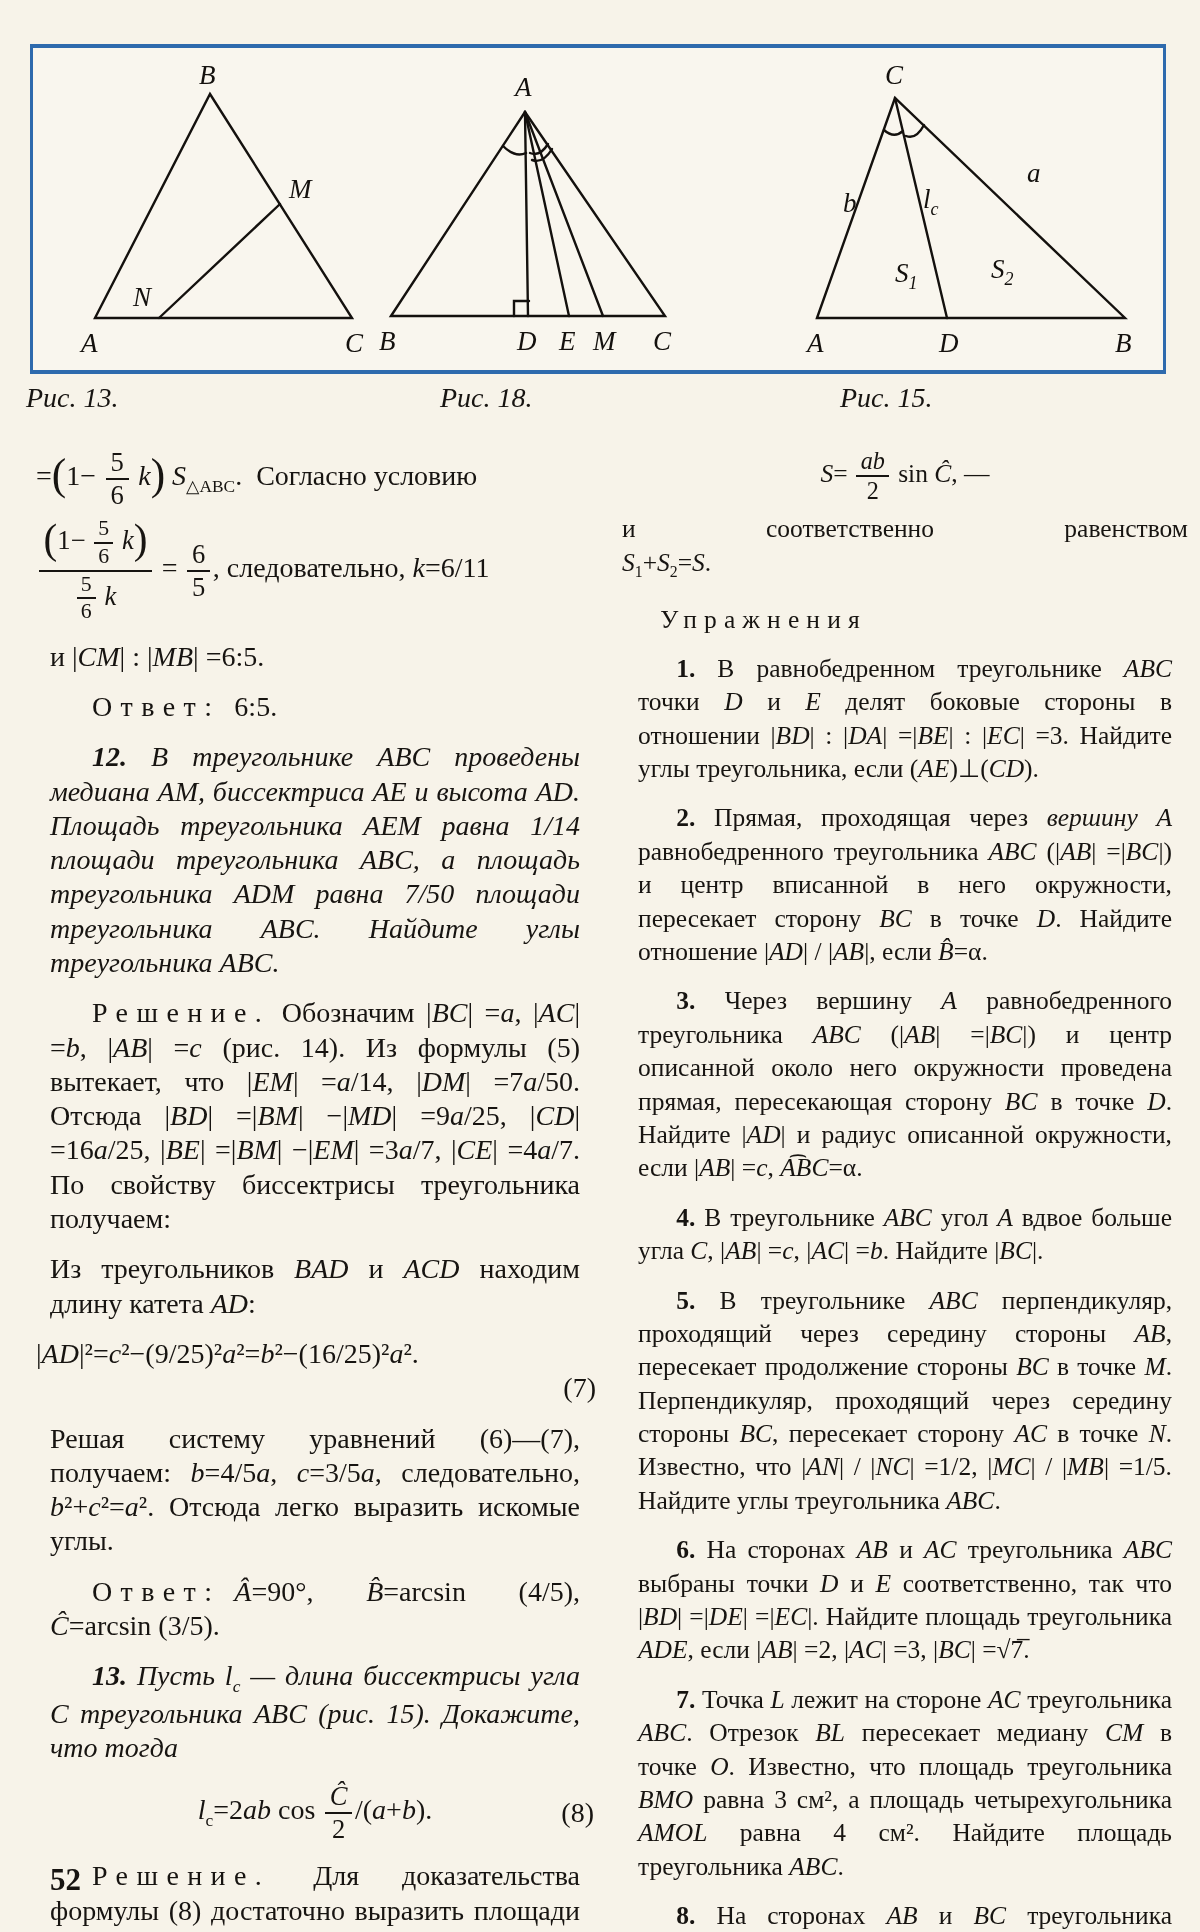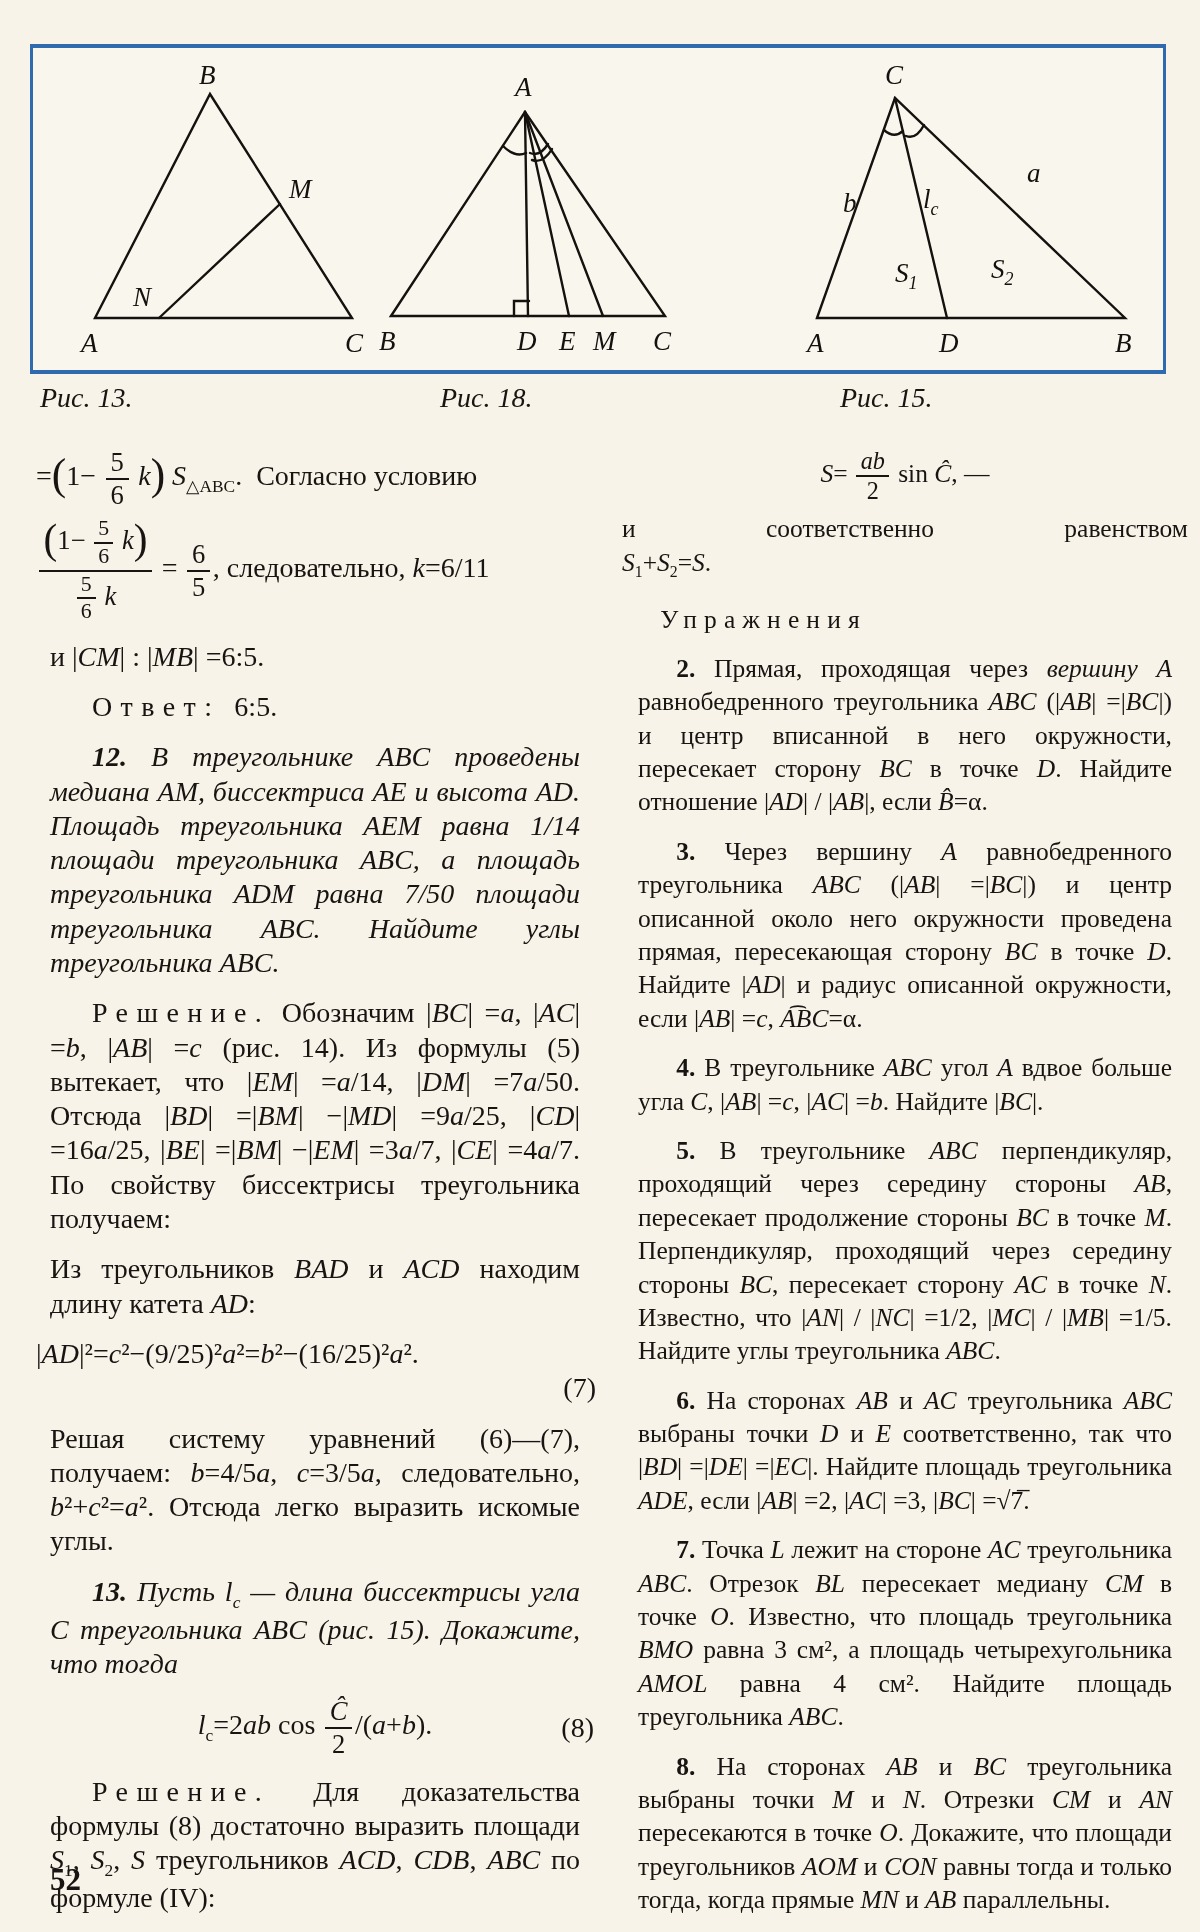--- a/index.html
+++ b/index.html
@@ -9,21 +9,21 @@
   .figbox{position:absolute;left:30px;top:44px;width:1130px;height:322px;
           border:4px solid #2e6aad;border-left-width:3px;border-right-width:3px;
           background:#f9f6ee;}
   .figbox svg{position:absolute;}
   svg text{font-family:"Liberation Serif",serif;font-style:italic;font-size:27px;fill:#14110e;}
   svg .ssub{font-size:18px;}
   svg path,svg line,svg polyline{stroke:#14110e;stroke-width:2.4;fill:none;stroke-linecap:round;}
   
   .caps{position:absolute;left:0;top:382px;width:1200px;height:44px;}
   .cap{position:absolute;font-style:italic;font-size:28px;}
-  .cap13{left:40px;} .cap14{left:440px;} .cap15{left:840px;}
+  .cap13{left:26px;} .cap14{left:440px;} .cap15{left:840px;}
   
   .cols{position:absolute;left:34px;top:442px;width:1154px;display:flex;gap:26px;}
   .col{text-align:justify;}
   .colL{width:562px;font-size:28px;line-height:1.225;}
   .colR{width:566px;font-size:25.5px;line-height:1.31;}
   .para{margin:16px;text-indent:1.5em;}
   .noind{text-indent:0;}
   .ital{font-style:italic;}
   .pnum{font-weight:bold;}
   .sp{letter-spacing:.3em;}
@@ -125,20 +125,21 @@
             <span class="fn">6</span>
             <span class="fd">5</span>
           </span>, следовательно, <i>k</i>=6/11</div>
         <p class="para noind">и |<i>CM</i>| : |<i>MB</i>| =6:5.</p>
         <div class="para"><span class="sp">Ответ:</span> 6:5.</div>
         <p class="para ital"><b class="pnum">12.</b> В треугольнике ABC проведены медиана AM, биссектриса AE и высота AD. Площадь треугольника AEM равна 1/14 площади треугольника ABC, а площадь треугольника ADM равна 7/50 площади треугольника ABC. Найдите углы треугольника ABC.</p>
         <p class="para"><span class="sp">Решение.</span> Обозначим |<i>BC</i>| =<i>a</i>, |<i>AC</i>| =<i>b</i>, |<i>AB</i>| =<i>c</i> (рис. 14). Из формулы (5) вытекает, что |<i>EM</i>| =<i>a</i>/14, |<i>DM</i>| =7<i>a</i>/50. Отсюда |<i>BD</i>| =|<i>BM</i>| −|<i>MD</i>| =9<i>a</i>/25, |<i>CD</i>| =16<i>a</i>/25, |<i>BE</i>| =|<i>BM</i>| −|<i>EM</i>| =3<i>a</i>/7, |<i>CE</i>| =4<i>a</i>/7. По свойству биссектрисы треугольника получаем:</p>
         <p class="para noind">Из треугольников <i>BAD</i> и <i>ACD</i> находим длину катета <i>AD</i>:</p>
         <div class="disp dleft">|<i>AD</i>|²=<i>c</i>²−(9/25)²<i>a</i>²=<i>b</i>²−(16/25)²<i>a</i>².<span class="eqb">(7)</span></div>
         <p class="para noind">Решая систему уравнений (6)—(7), получаем: <i>b</i>=4/5<i>a</i>, <i>c</i>=3/5<i>a</i>, следовательно, <i>b</i>²+<i>c</i>²=<i>a</i>². Отсюда легко выразить искомые углы.</p>
+        <div class="para"><span class="sp">Ответ:</span> <i>Â</i>=90°, <i>B̂</i>=arcsin (4/5), <i>Ĉ</i>=arcsin (3/5).</div>
         <p class="para ital"><b class="pnum">13.</b> Пусть l<sub>c</sub> — длина биссектрисы угла C треугольника ABC (рис. 15). Докажите, что тогда</p>
         <div class="disp"><i>l</i><sub>c</sub>=2<i>ab</i> cos <span class="frac">
             <span class="fn"><i>Ĉ</i></span>
             <span class="fd">2</span>
           </span>/(<i>a</i>+<i>b</i>).<span class="eqn">(8)</span></div>
         <p class="para"><span class="sp">Решение.</span> Для доказательства формулы (8) достаточно выразить площади <i>S</i><sub>1</sub>, <i>S</i><sub>2</sub>, <i>S</i> треугольников <i>ACD</i>, <i>CDB</i>, <i>ABC</i> по формуле (IV):</p>
         <div class="disp"><i>S</i><sub>1</sub>= <span class="frac">
             <span class="fn"><i>bl</i><sub>c</sub></span>
             <span class="fd">2</span>
           </span> sin <span class="frac">
@@ -155,20 +156,21 @@
     <div class="col colR">
         <div class="disp"><i>S</i>= <span class="frac">
             <span class="fn"><i>ab</i></span>
             <span class="fd">2</span>
           </span> sin <i>Ĉ</i>, —</div>
         <div class="lines">
           <span class="ln spread">и соответственно равенством</span>
           <span class="ln "><i>S</i><sub>1</sub>+<i>S</i><sub>2</sub>=<i>S</i>.</span>
         </div>
         <div class="head">Упражнения</div>
+        <p class="para"><b class="pnum">1.</b> В равнобедренном треугольнике <i>ABC</i> точки <i>D</i> и <i>E</i> делят боковые стороны в отношении |<i>BD</i>| : |<i>DA</i>| =|<i>BE</i>| : |<i>EC</i>| =3. Найдите углы треугольника, если (<i>AE</i>)⊥(<i>CD</i>).</p>
         <p class="para"><b class="pnum">2.</b> Прямая, проходящая через <i>вершину A</i> равнобедренного треугольника <i>ABC</i> (|<i>AB</i>| =|<i>BC</i>|) и центр вписанной в него окружности, пересекает сторону <i>BC</i> в точке <i>D</i>. Найдите отношение |<i>AD</i>| / |<i>AB</i>|, если <i>B̂</i>=α.</p>
         <p class="para"><b class="pnum">3.</b> Через вершину <i>A</i> равнобедренного треугольника <i>ABC</i> (|<i>AB</i>| =|<i>BC</i>|) и центр описанной около него окружности проведена прямая, пересекающая сторону <i>BC</i> в точке <i>D</i>. Найдите |<i>AD</i>| и радиус описанной окружности, если |<i>AB</i>| =<i>c</i>, <i>A͡BC</i>=α.</p>
         <p class="para"><b class="pnum">4.</b> В треугольнике <i>ABC</i> угол <i>A</i> вдвое больше угла <i>C</i>, |<i>AB</i>| =<i>c</i>, |<i>AC</i>| =<i>b</i>. Найдите |<i>BC</i>|.</p>
         <p class="para"><b class="pnum">5.</b> В треугольнике <i>ABC</i> перпендикуляр, проходящий через середину стороны <i>AB</i>, пересекает продолжение стороны <i>BC</i> в точке <i>M</i>. Перпендикуляр, проходящий через середину стороны <i>BC</i>, пересекает сторону <i>AC</i> в точке <i>N</i>. Известно, что |<i>AN</i>| / |<i>NC</i>| =1/2, |<i>MC</i>| / |<i>MB</i>| =1/5. Найдите углы треугольника <i>ABC</i>.</p>
         <p class="para"><b class="pnum">6.</b> На сторонах <i>AB</i> и <i>AC</i> треугольника <i>ABC</i> выбраны точки <i>D</i> и <i>E</i> соответственно, так что |<i>BD</i>| =|<i>DE</i>| =|<i>EC</i>|. Найдите площадь треугольника <i>ADE</i>, если |<i>AB</i>| =2, |<i>AC</i>| =3, |<i>BC</i>| =√7̅.</p>
         <p class="para"><b class="pnum">7.</b> Точка <i>L</i> лежит на стороне <i>AC</i> треугольника <i>ABC</i>. Отрезок <i>BL</i> пересекает медиану <i>CM</i> в точке <i>O</i>. Известно, что площадь треугольника <i>BMO</i> равна 3 см², а площадь четырехугольника <i>AMOL</i> равна 4 см². Найдите площадь треугольника <i>ABC</i>.</p>
         <p class="para"><b class="pnum">8.</b> На сторонах <i>AB</i> и <i>BC</i> треугольника выбраны точки <i>M</i> и <i>N</i>. Отрезки <i>CM</i> и <i>AN</i> пересекаются в точке <i>O</i>. Докажите, что площади треугольников <i>AOM</i> и <i>CON</i> равны тогда и только тогда, когда прямые <i>MN</i> и <i>AB</i> параллельны.</p>
         <p class="para"><b class="pnum">9.</b> На боковых сторонах <i>AB</i> и <i>BC</i> равнобедренного треугольника <i>ABC</i> расположены соответственно точки  и  так, что || : || =3:2, || : || =5:2. Прямая  пересекает высоту  треугольника в точке . Найдите отношение || / ||.</p>
       </div>
   </div>

